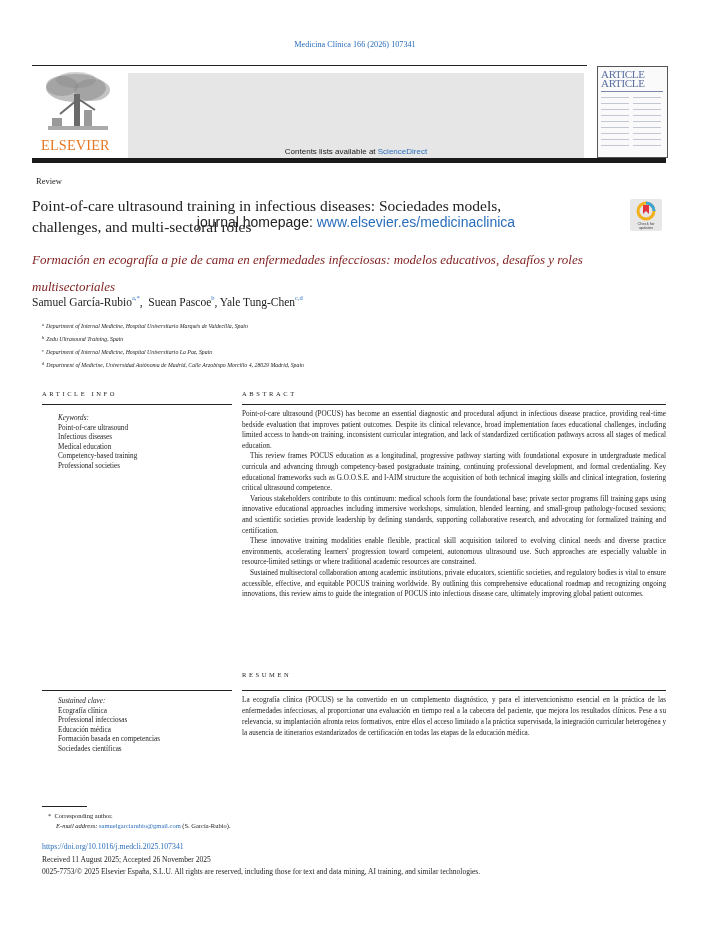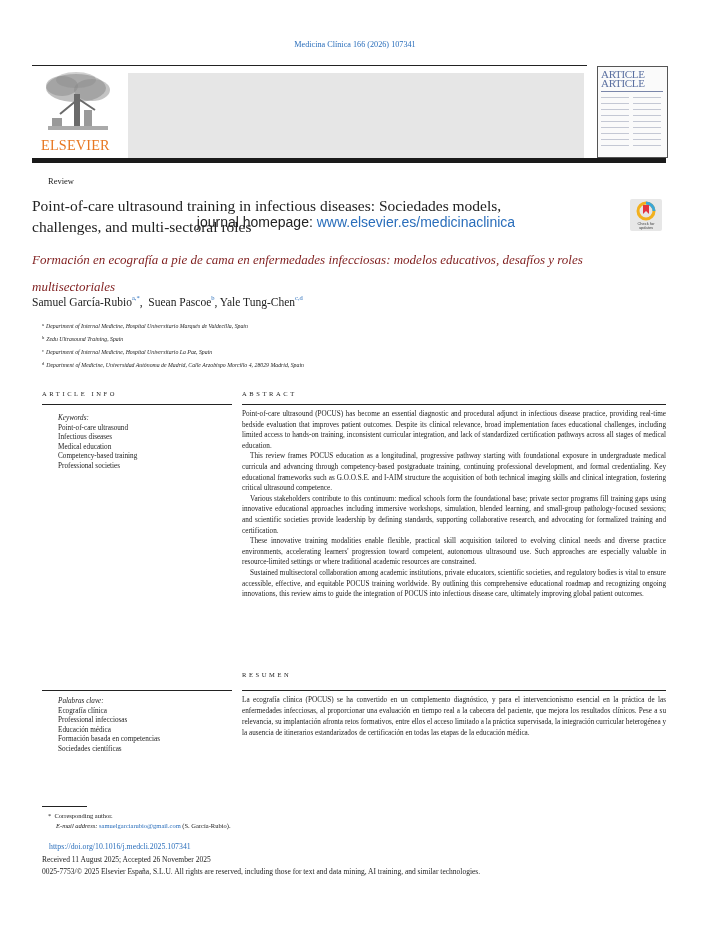--- a/index.html
+++ b/index.html
@@ -14,40 +14,40 @@
   .elsevier-logo { top: 70px; left: 40px; width: 76px; height: 83px; }
   .elsevier-word { top: 137px; left: 41px; font-size: 15px; color: #e87722; letter-spacing: 0.2px; font-family: "Liberation Serif", serif; transform: scaleX(0.95); transform-origin: left; }
   .banner { top: 73px; left: 128px; width: 456px; height: 85px; background: #e6e6e6; }
   .banner-contents { top: 74px; left: 0; width: 456px; text-align: center; font-size: 8px; font-family: "Liberation Sans", sans-serif; color: #222; }
   .banner-title { top: 103px; left: 0; width: 456px; text-align: center; font-size: 16px; color: #222; }
   .banner-home { top: 141px; left: 0; width: 456px; text-align: center; font-size: 14px; font-family: "Liberation Sans", sans-serif; color: #222; }
   .cover { top: 66px; left: 597px; width: 69px; height: 90px; border: 1px solid #555; background: #fafafa; }
   .cover-title { position: absolute; top: 3px; left: 3px; font-size: 11px; line-height: 9px; color: #5a6fa0; letter-spacing: -0.3px; font-family: "Liberation Serif", serif; }
   .cover-line { position: absolute; height: 1px; background: #c4c8d4; }
   .thick-rule { top: 158px; left: 32px; width: 634px; height: 5px; background: #1a1a1a; }
-  .article-type { top: 176px; left: 48px; font-size: 8.5px; color: #222; }
+  .article-type { top: 176px; left: 36px; font-size: 8.5px; color: #222; }
   .title { top: 195px; left: 32px; width: 540px; font-size: 15.5px; line-height: 21px; color: #222; }
   .crossmark { top: 199px; left: 630px; width: 32px; height: 32px; background: #e7e7e7; border-radius: 2px; }
   .subtitle { top: 246px; left: 32px; width: 580px; font-size: 13px; line-height: 27px; font-style: italic; color: #7f1d1d; }
   .authors { top: 294px; left: 32px; font-size: 11.5px; color: #222; }
   .authors sup { font-size: 6.5px; color: #2a6ebb; vertical-align: 6px; }
   .affils { top: 319px; left: 42px; font-size: 5.8px; line-height: 11px; font-style: italic; color: #222; }
   .affils sup { font-size: 4.5px; font-style: normal; vertical-align: 2px; margin-right: 2px; }
   .sec-head { font-size: 6.5px; letter-spacing: 2.6px; color: #222; }
   .left-col { left: 42px; width: 190px; }
   .right-col { left: 242px; width: 424px; }
   .rule { height: 1px; background: #222; }
   .kw { font-size: 7.2px; line-height: 9.5px; color: #222; margin-left: 16px; }
   .kw-label { font-style: italic; }
   .abstract-text { font-size: 7.2px; line-height: 10.6px; text-align: justify; color: #222; }
   .abstract-text p { margin: 0; text-indent: 8px; }
   .abstract-text p:first-child { text-indent: 0; }
   .fn-rule { top: 806px; left: 42px; width: 45px; height: 1px; background: #222; }
   .fn { top: 811px; left: 48px; font-size: 6.5px; line-height: 10px; color: #222; }
-  .doi { top: 842px; left: 42px; font-size: 7.8px; color: #2a6ebb; margin-left: 7px; }
+  .doi { top: 842px; left: 42px; font-size: 7.8px; color: #2a6ebb; }
   .dates { top: 855px; left: 42px; font-size: 7.5px; color: #222; }
   .copyright { top: 867px; left: 42px; font-size: 7.5px; color: #222; }
 </style>
 </head>
 <body>
 
 <div class="abs journal-ref">Medicina Clínica 166 (2026) 107341</div>
 
 <div class="abs top-rule2"></div>
 
@@ -62,20 +62,23 @@
     <rect x="34" y="24" width="6" height="36" fill="#6a6a6a"></rect>
     <path d="M37 30 L20 44 M37 28 L55 40" stroke="#6a6a6a" stroke-width="2"></path>
     <rect x="44" y="40" width="8" height="20" fill="#9a9a9a"></rect>
     <rect x="8" y="56" width="60" height="4" fill="#aaaaaa"></rect>
     <rect x="12" y="48" width="10" height="8" fill="#999"></rect>
   </svg>
 </div>
 <div class="abs elsevier-word">ELSEVIER</div>
 
 <div class="abs banner">
+  <div class="abs banner-contents">
+    <span>Contents lists available at </span><span class="link">ScienceDirect</span>
+  </div>
   <div class="abs banner-home">
     <span>journal homepage: </span><span class="link">www.elsevier.es/medicinaclinica</span>
   </div>
 </div>
 
 <div class="abs cover">
   <div class="cover-title">
     <span>ARTICLE</span><br><span>ARTICLE</span>
   </div>
   <div class="cover-line" style="top:24px;left:3px;width:62px;background:#7a86aa;"></div>
@@ -146,21 +149,21 @@
 <div class="abs abstract-text right-col" style="top:409px;">
   <p>Point-of-care ultrasound (POCUS) has become an essential diagnostic and procedural adjunct in infectious disease practice, providing real-time bedside evaluation that improves patient outcomes. Despite its clinical relevance, broad implementation faces educational challenges, including limited access to hands-on training, inconsistent curricular integration, and lack of standardized certification pathways across all stages of medical education.</p>
   <p>This review frames POCUS education as a longitudinal, progressive pathway starting with foundational exposure in undergraduate medical curricula and advancing through competency-based postgraduate training, continuing professional development, and formal credentialing. Key educational frameworks such as G.O.O.S.E. and I-AIM structure the acquisition of both technical imaging skills and clinical integration, fostering critical ultrasound competence.</p>
   <p>Various stakeholders contribute to this continuum: medical schools form the foundational base; private sector programs fill training gaps using innovative educational approaches including immersive workshops, simulation, blended learning, and small-group pathology-focused sessions; and scientific societies provide leadership by defining standards, supporting collaborative research, and advocating for formalized training and certification.</p>
   <p>These innovative training modalities enable flexible, practical skill acquisition tailored to evolving clinical needs and diverse practice environments, accelerating learners' progression toward competent, autonomous ultrasound use. Such approaches are especially valuable in resource-limited settings or where traditional academic resources are constrained.</p>
   <p>Sustained multisectoral collaboration among academic institutions, private educators, scientific societies, and regulatory bodies is vital to ensure accessible, effective, and equitable POCUS training worldwide. By outlining this comprehensive educational roadmap and recognizing ongoing innovations, this review aims to guide the integration of POCUS into infectious disease care, ultimately improving global patient outcomes.</p>
 </div>
 
 <div class="abs rule" style="top:690px;left:42px;width:190px;"></div>
 <div class="abs kw left-col" style="top:697px;">
-  <div class="kw-label">Palabras clave:</div>
+  <div class="kw-label">Sustained clave:</div>
   <div>Ecografía clínica</div>
   <div>Professional infecciosas</div>
   <div>Educación médica</div>
   <div>Formación basada en competencias</div>
   <div>Sociedades científicas</div>
 </div>
 
 <div class="abs sec-head right-col" style="top:671px;">RESUMEN</div>
 <div class="abs rule" style="top:690px;left:242px;width:424px;"></div>
 <div class="abs abstract-text right-col" style="top:695px;line-height:11px;">

